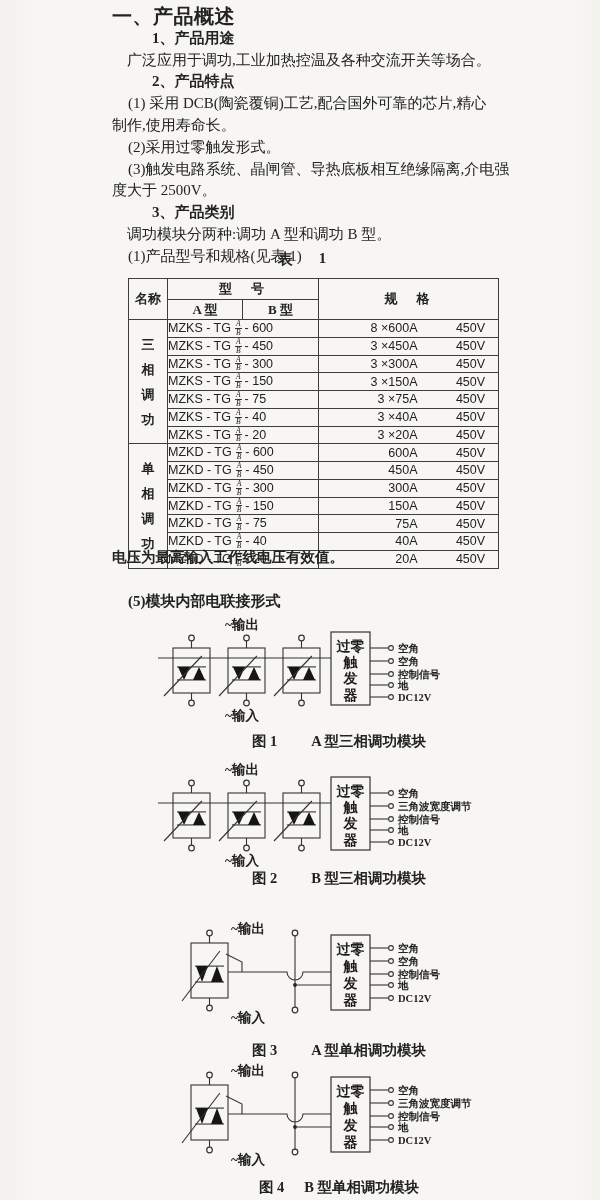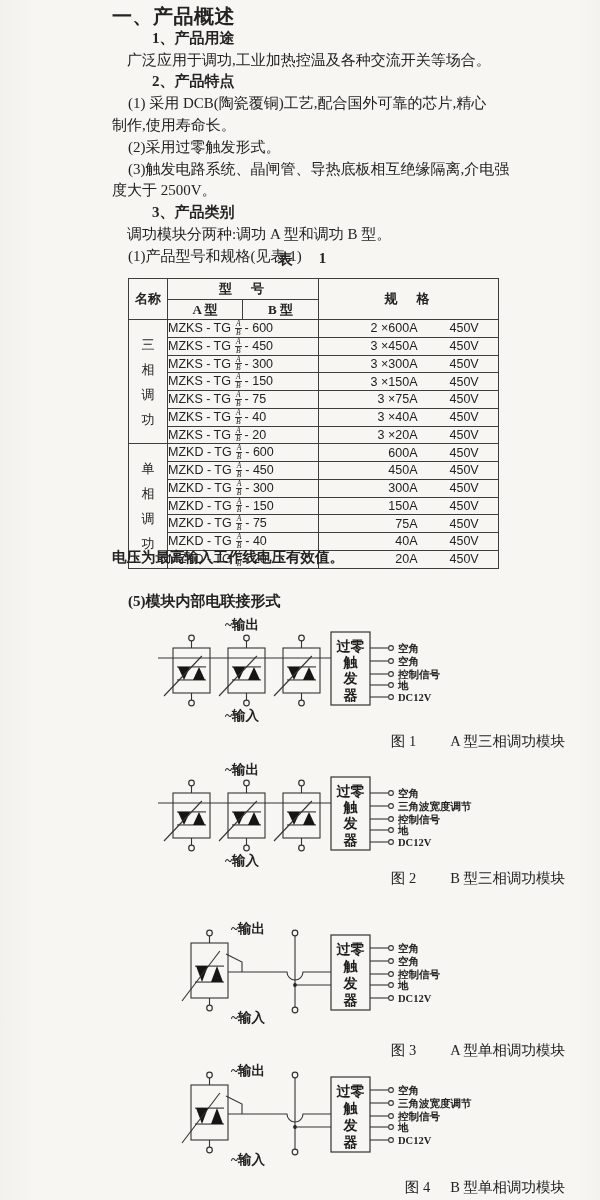--- a/index.html
+++ b/index.html
@@ -20,38 +20,38 @@
   .bold{font-weight:700;}
   
   .tbl-caption{position:absolute;left:112px;top:250px;width:380px;display:flex;justify-content:center;gap:26px;font-size:15px;font-weight:600;}
   
   .spec-table-wrap{position:absolute;left:128px;top:278px;}
   table.spec{border-collapse:collapse;table-layout:fixed;width:370px;color:#222;}
   table.spec th,table.spec td{border:1px solid #3d3d3d;padding:0;}
   table.spec th{font-size:13px;font-weight:700;height:19px;}
   table.spec td{height:16px;font-size:12.5px;}
   td.name-cell{vertical-align:middle;}
-  td.name-cell .vert{width:14px;margin:0 auto;word-break:break-all;line-height:25px;font-size:13px;font-weight:400;text-align:center;}
+  td.name-cell .vert{width:14px;margin:0 auto;word-break:break-all;line-height:25px;font-size:13px;font-weight:700;text-align:center;}
   td.model-cell{font-family:"Liberation Sans","DejaVu Sans",sans-serif;text-align:left;padding-left:24px;white-space:nowrap;}
   .frac{display:inline-flex;flex-direction:column;vertical-align:middle;font-style:italic;font-size:7.5px;line-height:1.05;margin:0 3px 0 4px;text-align:center;font-family:"Liberation Serif",serif;}
   .frac i{font-style:italic;padding:0 1px;}
   .frac i + i{border-top:.8px solid #333;}
   td.spec-cell{font-family:"Liberation Sans","DejaVu Sans",sans-serif;}
   td.spec-cell .row{display:flex;justify-content:center;align-items:center;}
   td.spec-cell .cur{width:92px;text-align:right;}
-  td.spec-cell .vol{width:42px;text-align:left;margin-left:32px;}
+  td.spec-cell .vol{width:42px;text-align:center;margin-left:32px;}
   
   .note{position:absolute;left:112px;top:546px;width:480px;font-size:14.5px;line-height:23px;font-weight:700;}
   .note .l1{text-indent:50px;}
   .sub-heading{position:absolute;left:112px;top:592px;width:480px;font-size:15px;text-indent:16px;font-weight:600;}
   
   .fig{position:absolute;left:113px;width:452px;}
   #fig1{top:612px;} #fig2{top:757px;} #fig3{top:918px;} #fig4{top:1060px;}
   .fig svg{display:block;width:452px;height:110px;}
-  .fig-caption{display:flex;justify-content:flex-end;gap:34px;font-size:14.5px;font-weight:400;color:#222;}
+  .fig-caption{display:flex;justify-content:center;gap:34px;font-size:14.5px;font-weight:700;color:#222;}
   #fig1 .fig-caption{margin-top:10px;}
   #fig2 .fig-caption{margin-top:2px;}
   #fig3 .fig-caption{margin-top:13px;}
   #fig4 .fig-caption{margin-top:8px;gap:20px;}
 </style>
 </head>
 <body>
 
 <div class="intro">
   <p class="doc-title">一、产品概述</p>
@@ -96,21 +96,21 @@
         <tr>
           <td rowspan="7" class="name-cell">
             <div class="vert">三相调功</div>
           </td>
           <td colspan="2" class="model-cell"><span>MZKS - TG</span><span class="frac">
               <i>A</i>
               <i>B</i>
             </span><span>- 600</span></td>
           <td class="spec-cell">
             <div class="row">
-              <span class="cur">2 ×600A</span>
+              <span class="cur">8 ×600A</span>
               <span class="vol">450V</span>
             </div>
           </td>
         </tr>
         <tr>
           <td colspan="2" class="model-cell"><span>MZKS - TG</span><span class="frac">
               <i>A</i>
               <i>B</i>
             </span><span>- 450</span></td>
           <td class="spec-cell">

